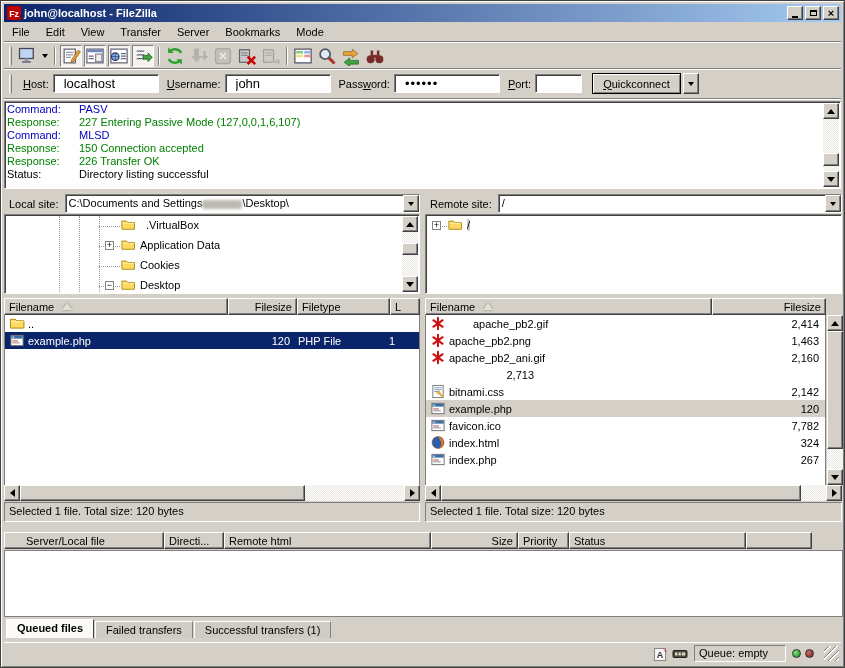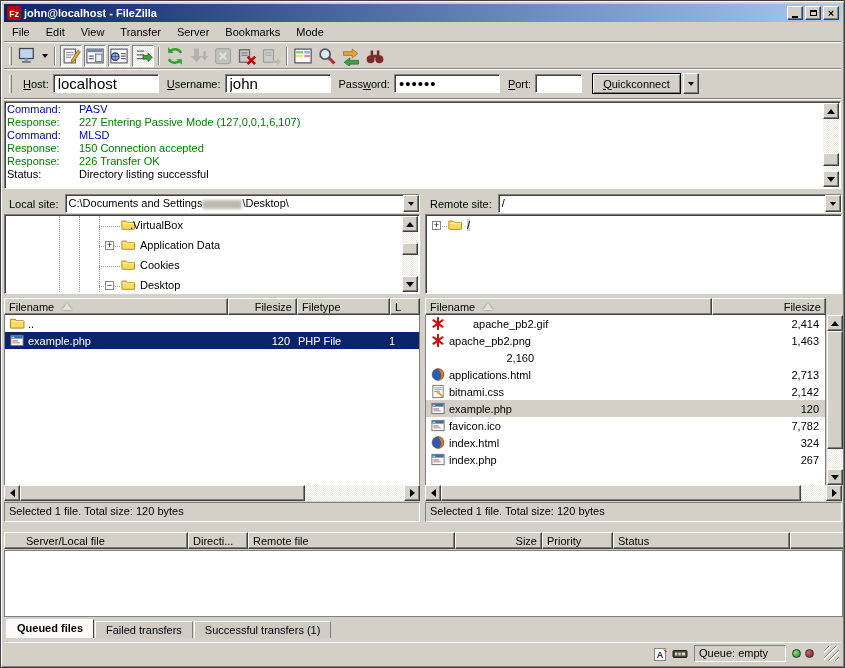--- a/index.html
+++ b/index.html
@@ -31,21 +31,21 @@
   .tbbtn{width:22px;height:22px;display:flex;align-items:center;justify-content:center;border:1px solid transparent;margin:0 1px;}
   .tbbtn svg{width:16px;height:16px;}
   .tbbtn.pressed{border-color:#808080 #fff #fff #808080;background-color:#E9E7DF;background-image:linear-gradient(45deg,#fff 25%,transparent 25%,transparent 75%,#fff 75%),linear-gradient(45deg,#fff 25%,transparent 25%,transparent 75%,#fff 75%);background-size:2px 2px;background-position:0 0,1px 1px;}
   .tbbtn.disabled svg{filter:grayscale(1);opacity:.45;}
   .tbsep{width:2px;height:18px;margin:0 3px;border-left:1px solid #808080;border-right:1px solid #fff;}
   .tb-drop{width:12px;height:22px;display:flex;align-items:center;justify-content:center;}
   .arrow-down{width:0;height:0;border-left:3px solid transparent;border-right:3px solid transparent;border-top:4px solid #000;}
   
   #quickbar{position:absolute;left:3px;top:68px;right:3px;height:30px;display:flex;align-items:center;border-bottom:1px solid #808080;box-shadow:0 1px 0 #fff;padding-left:2px;}
   #quickbar label{margin:0 4px 0 8px;}
-  #quickbar input{height:19px;font-size:15px;padding:1px 4px;outline:none;}
+  #quickbar input{height:19px;font-size:13px;padding:1px 10px;outline:none;}
   #qc-host{width:106px;} #qc-user{width:106px;} #qc-pass{width:106px;letter-spacing:1px;} #qc-port{width:47px;}
   #qc-btn{height:21px;margin-left:10px;padding:0 10px;font-size:11px;border:1px solid #000;box-shadow:inset 1px 1px 0 #fff, inset -1px -1px 0 #808080;background:#D4D0C8;}
   #qc-drop{width:16px;height:21px;margin-left:2px;display:flex;align-items:center;justify-content:center;}
   
   #log{position:absolute;left:3px;top:100px;right:3px;height:88px;background:#fff;}
   #log-lines{position:absolute;left:2px;top:1px;right:18px;bottom:1px;overflow:hidden;}
   .log-line{height:13px;line-height:13px;white-space:nowrap;display:flex;}
   .log-label{width:72px;flex:none;}
   .log-command{color:#0000C0;} .log-response{color:#008000;} .log-status{color:#000;}
   
@@ -357,21 +357,21 @@
             <div class="tree-row">
               <span class="guide-h" style="left: 93px; width: 21px;"></span>
               <span class="ticon16" style="left: 114px;">
                 <span style="display: flex; width: 100%; height: 100%;">
                   <svg viewBox="0 0 16 16" style="width: 100%; height: 100%;">
                     <path d="M1 3.5h5.2l1.4 1.6H15a.4.4 0 0 1 .4.4v7a.4.4 0 0 1-.4.4H1.4A.4.4 0 0 1 1 12.5z" fill="#FFD964" stroke="#A68200"></path>
                     <path d="M1.5 6h13.5" stroke="#FFF2B8"></path>
                   </svg>
                 </span>
               </span>
-              <span class="lbl" style="left: 124px;">.VirtualBox</span>
+              <span class="lbl" style="left: 140px;">.VirtualBox</span>
             </div>
             <div class="tree-row">
               <span class="guide-h" style="left: 93px; width: 21px;"></span>
               <span class="expander" style="left: 99px;">+</span>
               <span class="ticon16" style="left: 114px;">
                 <span style="display: flex; width: 100%; height: 100%;">
                   <svg viewBox="0 0 16 16" style="width: 100%; height: 100%;">
                     <path d="M1 3.5h5.2l1.4 1.6H15a.4.4 0 0 1 .4.4v7a.4.4 0 0 1-.4.4H1.4A.4.4 0 0 1 1 12.5z" fill="#FFD964" stroke="#A68200"></path>
                     <path d="M1.5 6h13.5" stroke="#FFF2B8"></path>
                   </svg>
@@ -548,35 +548,38 @@
                     </g>
                     <circle cx="8" cy="8" r="2.2" fill="#CC1111"></circle>
                   </svg>
                 </span>
               </span>
               <span>apache_pb2.png</span>
             </span>
             <span class="c right" style="width: 112px;">1,463</span>
           </div>
           <div class="frow">
+            <span class="c" style="width: 285px;">
+              <span class="ficon">
+                <span style="display: flex; width: 100%; height: 100%;">
+                  <svg viewBox="0 0 16 16" style="width: 100%; height: 100%;">
+                    <g stroke="#CC1111" stroke-width="2.2" stroke-linecap="round">
+                      <line x1="8" y1="2" x2="8" y2="14"></line>
+                      <line x1="3" y1="4.5" x2="13" y2="11.5"></line>
+                      <line x1="13" y1="4.5" x2="3" y2="11.5"></line>
+                    </g>
+                    <circle cx="8" cy="8" r="2.2" fill="#CC1111"></circle>
+                  </svg>
+                </span>
+              </span>
+              <span>apache_pb2_ani.gif</span>
+            </span>
             <span class="c right" style="width: 112px;">2,160</span>
           </div>
           <div class="frow">
-            <span class="c" style="width: 285px;">
-              <span class="ficon">
-                <span style="display: flex; width: 100%; height: 100%;">
-                  <svg viewBox="0 0 16 16" style="width: 100%; height: 100%;">
-                    <circle cx="8" cy="8" r="6.3" fill="#2A5DB0"></circle>
-                    <path d="M8 1.7a6.3 6.3 0 0 1 0 12.6c2.8-1.2 4-3.6 3.4-6.2C10.8 5.5 9 3.8 8 1.7z" fill="#E8781E"></path>
-                    <circle cx="8" cy="8" r="6.3" fill="none" stroke="#7A4510" stroke-width=".6"></circle>
-                  </svg>
-                </span>
-              </span>
-              <span>applications.html</span>
-            </span>
             <span class="c right" style="width: 112px;">2,713</span>
           </div>
           <div class="frow">
             <span class="c" style="width: 285px;">
               <span class="ficon">
                 <span style="display: flex; width: 100%; height: 100%;">
                   <svg viewBox="0 0 16 16" style="width: 100%; height: 100%;">
                     <rect x="2.5" y="1.5" width="11" height="13" fill="#fff" stroke="#777"></rect>
                     <path d="M4 4h8M4 6h8M4 8h4" stroke="#7A98C8"></path>
                     <circle cx="8.5" cy="9" r="1.6" fill="#F5C542" stroke="#A87900" stroke-width=".5"></circle>
@@ -674,25 +677,25 @@
         <span class="hsb-btn raised" style="right:0;">
             <span class="tri-rt"></span>
           </span>
       </div>
       <div class="statusline">Selected 1 file. Total size: 120 bytes</div>
     </div>
   </div>
 
   <div id="queue">
     <div id="queue-hdr">
-        <span class="hcell" style="width: 184px; padding-left: 21px;">Server/Local file</span>
+        <span class="hcell" style="width: 160px; padding-left: 21px;">Server/Local file</span>
         <span class="hcell" style="width: 60px;">Directi...</span>
-        <span class="hcell" style="width: 207px;">Remote file</span>
+        <span class="hcell" style="width: 207px;">Remote html</span>
         <span class="hcell right" style="width: 87px;">Size</span>
-        <span class="hcell" style="width: 71px;">Priority</span>
+        <span class="hcell" style="width: 51px;">Priority</span>
         <span class="hcell" style="width: 177px;">Status</span>
         <span class="hcell" style="width: 66px;"></span>
       </div>
     <div id="queue-body"></div>
     <div id="queue-tabs">
         <span class="tab active">Queued files</span>
         <span class="tab">Failed transfers</span>
         <span class="tab">Successful transfers (1)</span>
       </div>
   </div>

